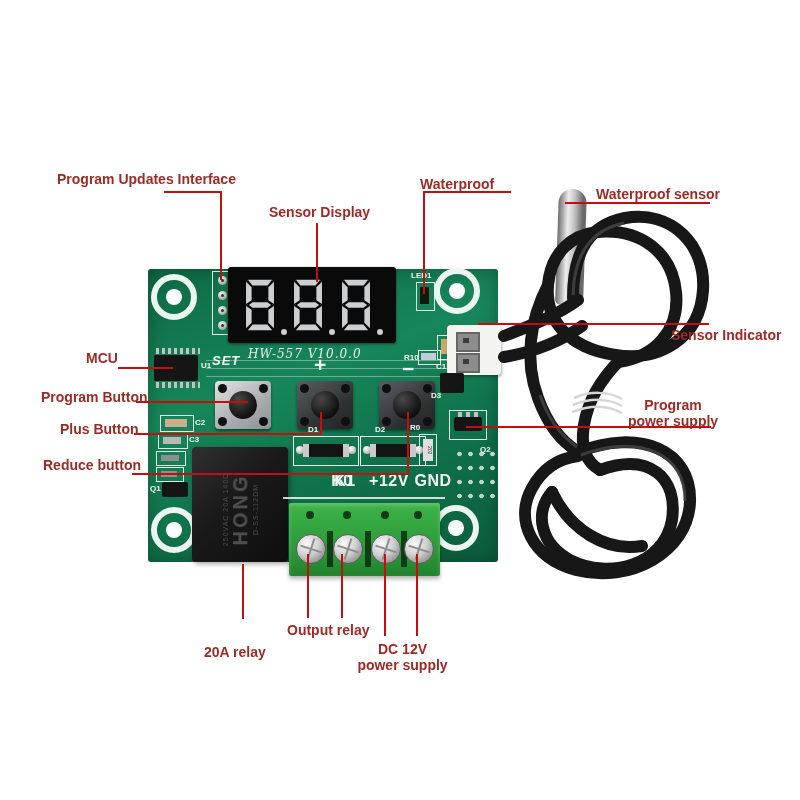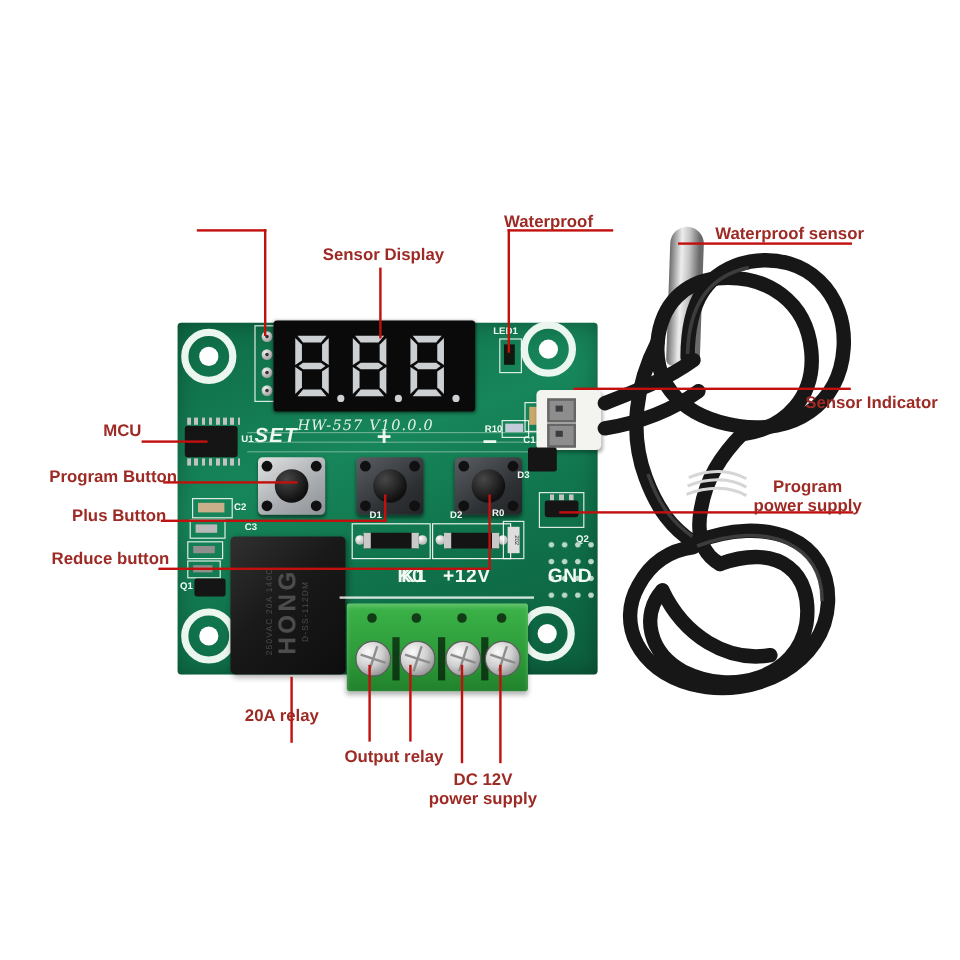--- a/index.html
+++ b/index.html
@@ -182,21 +182,21 @@
 
     <div class="lead" style="left:8px;top:79px;width:44px;height:6px;background:repeating-linear-gradient(90deg,#c2c2c2 0 3px,transparent 3px 6px);"></div>
     <div class="chip" style="left:6px;top:86px;width:44px;height:26px;"></div>
     <div class="lead" style="left:8px;top:113px;width:44px;height:6px;background:repeating-linear-gradient(90deg,#c2c2c2 0 3px,transparent 3px 6px);"></div>
     <div class="silktx" style="left:53px;top:92px;">U1</div>
 
     <div class="trace" style="left:58px;top:91px;width:244px;"></div>
     <div class="trace" style="left:58px;top:99px;width:244px;"></div>
     <div class="trace" style="left:58px;top:107px;width:244px;"></div>
 
-    <div class="btnlbl" style="left:64px;top:84px;font-size:17px;font-style:italic;letter-spacing:1px;">SET</div>
+    <div class="btnlbl" style="left:64px;top:84px;font-size:13px;font-style:italic;letter-spacing:1px;">SET</div>
     <div class="btnlbl" style="left:166px;top:84px;font-size:21px;">+</div>
     <div class="btnlbl" style="left:254px;top:88px;font-size:21px;">−</div>
 
     <div class="btn silver" style="left:67px;">
       <div class="dot" style="left:3px;top:3px;"></div>
         <div class="dot" style="right:3px;top:3px;"></div>
       <div class="dot" style="left:3px;bottom:3px;"></div>
         <div class="dot" style="right:3px;bottom:3px;"></div>
       <div class="cap"></div>
     </div>
@@ -218,21 +218,21 @@
     <div class="chip" style="left:292px;top:104px;width:24px;height:20px;"></div>
     <div class="silktx" style="left:283px;top:122px;">D3</div>
 
     <div class="silkbox" style="left:12px;top:146px;width:32px;height:15px;">
       <div style="position:absolute;left:4px;top:3px;width:22px;height:8px;background:#c9b08a;"></div>
     </div>
     <div class="silktx" style="left:47px;top:149px;">C2</div>
     <div class="silkbox" style="left:10px;top:164px;width:28px;height:14px;">
       <div style="position:absolute;left:4px;top:3px;width:18px;height:7px;background:#b9b9b9;"></div>
     </div>
-    <div class="silktx" style="left:56px;top:166px;">C3</div>
+    <div class="silktx" style="left:41px;top:166px;">C3</div>
     <div class="silkbox" style="left:8px;top:182px;width:28px;height:13px;">
       <div style="position:absolute;left:4px;top:3px;width:18px;height:6px;background:#8f8f8f;"></div>
     </div>
     <div class="silkbox" style="left:8px;top:198px;width:26px;height:13px;">
       <div style="position:absolute;left:4px;top:3px;width:16px;height:6px;background:#8f8f8f;"></div>
     </div>
     <div class="chip" style="left:14px;top:213px;width:26px;height:15px;"></div>
     <div class="silktx" style="left:2px;top:215px;">Q1</div>
 
     <div id="relay">
@@ -268,21 +268,21 @@
     <div class="silkbox" style="left:301px;top:141px;width:36px;height:28px;"></div>
     <div class="lead" style="left:310px;top:143px;width:20px;height:5px;background:repeating-linear-gradient(90deg,#c2c2c2 0 4px,transparent 4px 8px);"></div>
     <div class="chip" style="left:306px;top:148px;width:28px;height:14px;"></div>
     <div class="silktx" style="left:332px;top:176px;">Q2</div>
 
     <div class="viagrid"></div>
 
     <div class="kterm" style="left:154px;margin-left:40px;">K0</div>
     <div class="kterm" style="left:197px;">K1</div>
     <div class="kterm" style="left:241px;">+12V</div>
-    <div class="kterm" style="left:285px;margin-left:42px;">GND</div>
+    <div class="kterm" style="left:285px;">GND</div>
     <div class="trace" style="left:135px;top:228px;width:162px;height:2px;background:rgba(255,255,255,.8);"></div>
 
     <div id="tblock">
       <div class="thole" style="left:17px;"></div>
       <div class="thole" style="left:54px;"></div>
       <div class="thole" style="left:92px;"></div>
       <div class="thole" style="left:125px;"></div>
       <div class="tdiv" style="left:38px;"></div>
       <div class="tdiv" style="left:76px;"></div>
       <div class="tdiv" style="left:112px;"></div>
@@ -332,32 +332,33 @@
   <div class="ln" style="left:320px;top:412px;width:2px;height:23px;"></div>
   <div class="ln" style="left:132px;top:473px;width:277px;height:2px;"></div>
   <div class="ln" style="left:407px;top:412px;width:2px;height:63px;"></div>
   <div class="ln" style="left:466px;top:426px;width:245px;height:2px;"></div>
   <div class="ln" style="left:242px;top:564px;width:2px;height:55px;"></div>
   <div class="ln" style="left:307px;top:554px;width:2px;height:64px;"></div>
   <div class="ln" style="left:341px;top:554px;width:2px;height:64px;"></div>
   <div class="ln" style="left:384px;top:554px;width:2px;height:82px;"></div>
   <div class="ln" style="left:416px;top:554px;width:2px;height:82px;"></div>
 
+  <div class="lbl" style="left:57px;top:171px;">Program Updates Interface</div>
   <div class="lbl" style="left:269px;top:204px;">Sensor Display</div>
   <div class="lbl" style="left:420px;top:176px;">Waterproof</div>
   <div class="lbl" style="left:596px;top:186px;">Waterproof sensor</div>
   <div class="lbl" style="left:671px;top:327px;">Sensor Indicator</div>
   <div class="lbl" style="left:86px;top:350px;">MCU</div>
   <div class="lbl" style="left:41px;top:389px;">Program Button</div>
   <div class="lbl" style="left:60px;top:421px;">Plus Button</div>
   <div class="lbl" style="left:43px;top:457px;">Reduce button</div>
   <div class="lbl lbl2" style="left:610px;top:397px;width:126px;">
     <div>Program</div>
     <div>power supply</div>
   </div>
-  <div class="lbl" style="left:204px;top:588px;">20A relay</div>
+  <div class="lbl" style="left:204px;top:644px;">20A relay</div>
   <div class="lbl" style="left:287px;top:622px;">Output relay</div>
   <div class="lbl lbl2" style="left:340px;top:641px;width:125px;">
     <div>DC 12V</div>
     <div>power supply</div>
   </div>
 
 </div>
 
 </body></html>

